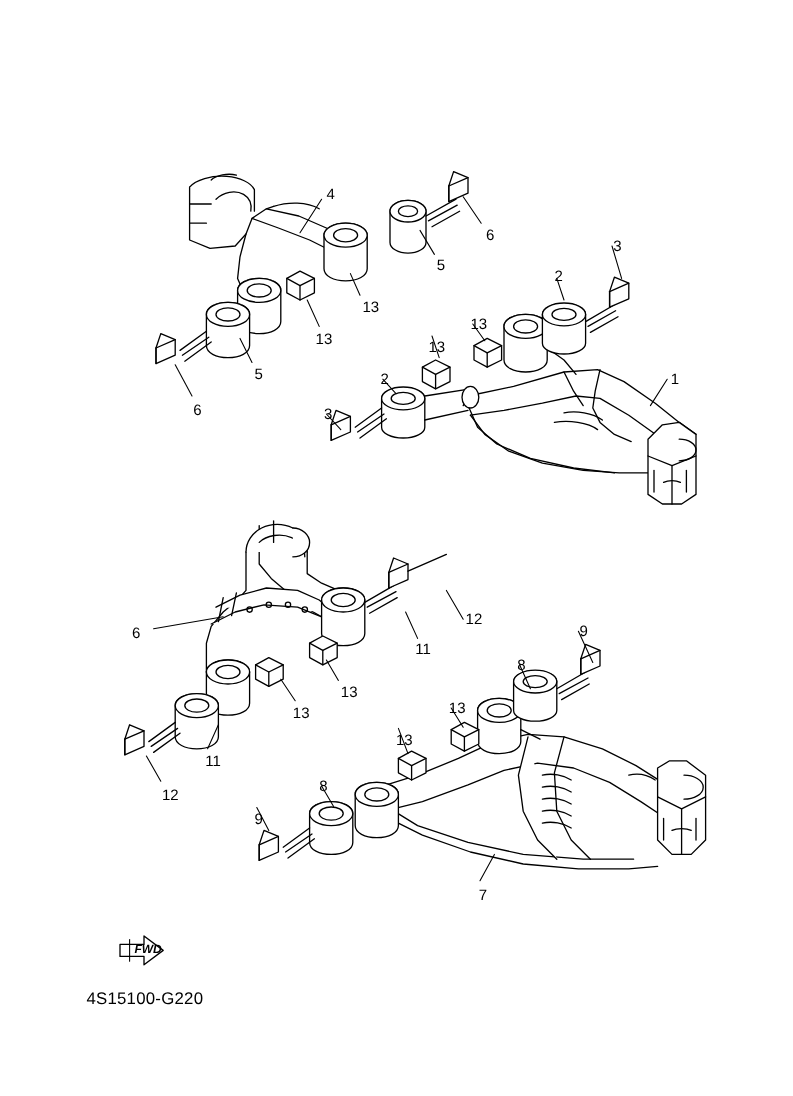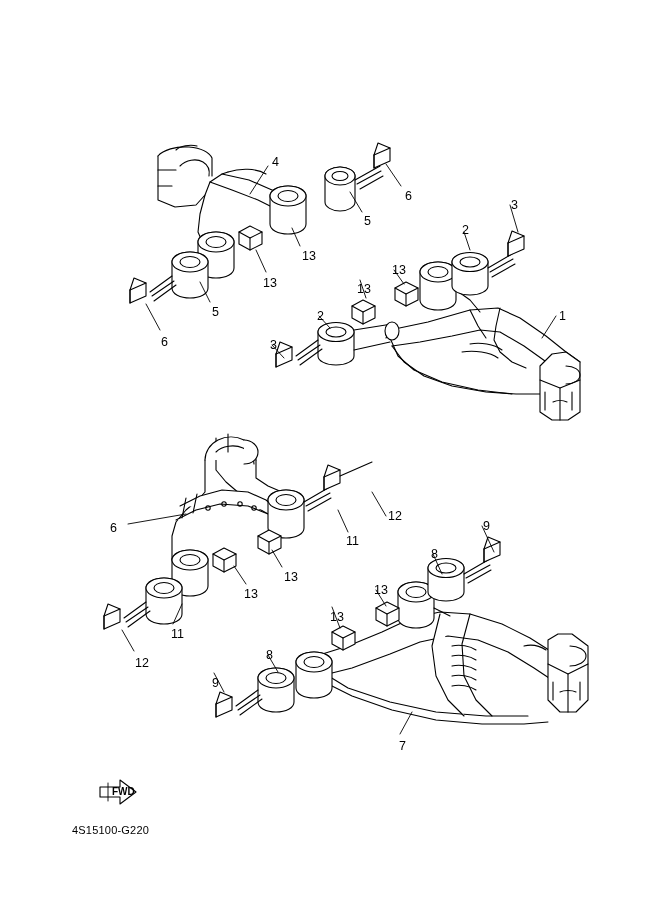--- a/index.html
+++ b/index.html
@@ -34,29 +34,30 @@
     font-size: 12.5px;
     color: #000;
     line-height: 1;
     white-space: nowrap;
     user-select: none;
   }
   #part-code {
     position: absolute;
     left: 72px;
     top: 824px;
-    font-size: 11px;
+    font-size: 14px;
     letter-spacing: 0.2px;
   }
   #fwd-label {
     position: absolute;
     left: 112px;
     top: 786px;
     font-size: 10px;
     font-weight: bold;
+    font-style: italic;
     color: #000;
   }
 </style>
 </head>
 <body>
 
 <div id="diagram-root">
 
   <svg id="parts-svg" viewBox="0 0 661 913">
     <g fill="none" stroke="#000" stroke-width="1.1" stroke-linejoin="round" stroke-linecap="round">

